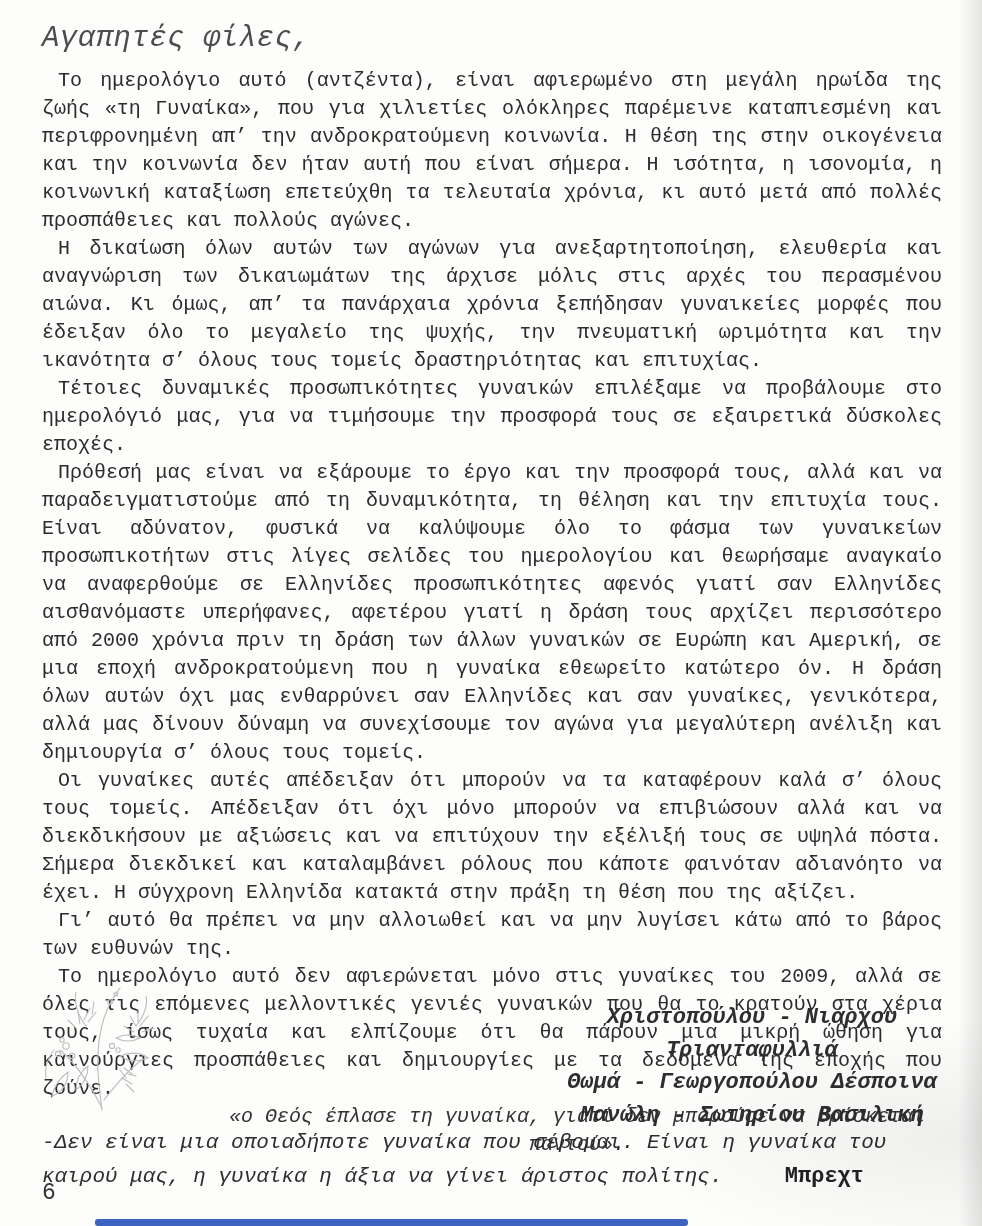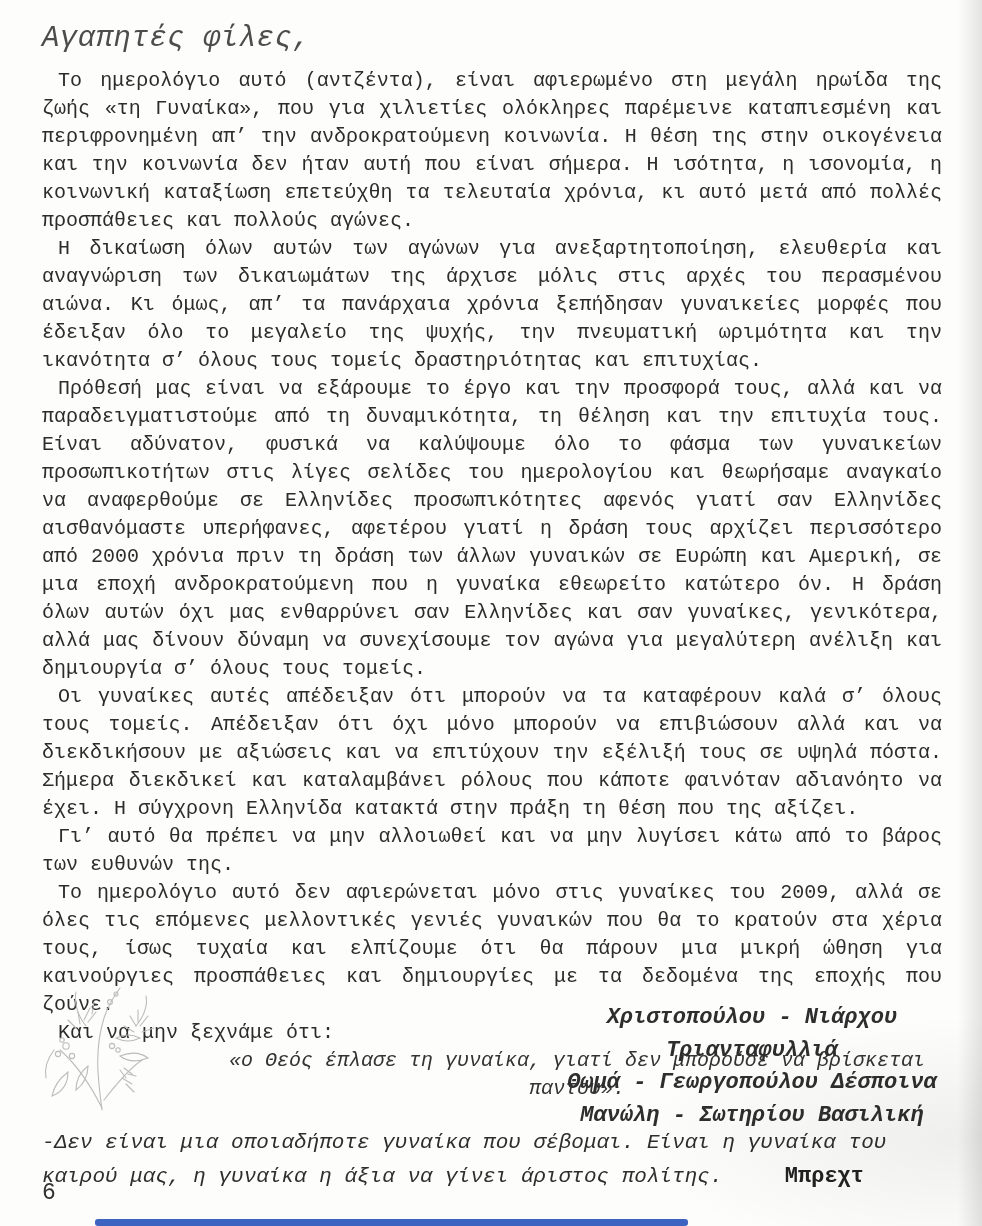--- a/index.html
+++ b/index.html
@@ -94,25 +94,25 @@
 </head>
 <body>
 
 <div class="page">
 
   <div class="greeting">Αγαπητές φίλες,</div>
 
   <div class="body-text">
     <p>Το ημερολόγιο αυτό (αντζέντα), είναι αφιερωμένο στη μεγάλη ηρωίδα της ζωής «τη Γυναίκα», που για χιλιετίες ολόκληρες παρέμεινε καταπιεσμένη και περιφρονημένη απ’ την ανδροκρατούμενη κοινωνία. Η θέση της στην οικογένεια και την κοινωνία δεν ήταν αυτή που είναι σήμερα. Η ισότητα, η ισονομία, η κοινωνική καταξίωση επετεύχθη τα τελευταία χρόνια, κι αυτό μετά από πολλές προσπάθειες και πολλούς αγώνες.</p>
     <p>Η δικαίωση όλων αυτών των αγώνων για ανεξαρτητοποίηση, ελευθερία και αναγνώριση των δικαιωμάτων της άρχισε μόλις στις αρχές του περασμένου αιώνα. Κι όμως, απ’ τα πανάρχαια χρόνια ξεπήδησαν γυναικείες μορφές που έδειξαν όλο το μεγαλείο της ψυχής, την πνευματική ωριμότητα και την ικανότητα σ’ όλους τους τομείς δραστηριότητας και επιτυχίας.</p>
+    <p>Τέτοιες δυναμικές προσωπικότητες γυναικών επιλέξαμε να προβάλουμε στο ημερολόγιό μας, για να τιμήσουμε την προσφορά τους σε εξαιρετικά δύσκολες εποχές.</p>
     <p>Πρόθεσή μας είναι να εξάρουμε το έργο και την προσφορά τους, αλλά και να παραδειγματιστούμε από τη δυναμικότητα, τη θέληση και την επιτυχία τους. Είναι αδύνατον, φυσικά να καλύψουμε όλο το φάσμα των γυναικείων προσωπικοτήτων στις λίγες σελίδες του ημερολογίου και θεωρήσαμε αναγκαίο να αναφερθούμε σε Ελληνίδες προσωπικότητες αφενός γιατί σαν Ελληνίδες αισθανόμαστε υπερήφανες, αφετέρου γιατί η δράση τους αρχίζει περισσότερο από 2000 χρόνια πριν τη δράση των άλλων γυναικών σε Ευρώπη και Αμερική, σε μια εποχή ανδροκρατούμενη που η γυναίκα εθεωρείτο κατώτερο όν. Η δράση όλων αυτών όχι μας ενθαρρύνει σαν Ελληνίδες και σαν γυναίκες, γενικότερα, αλλά μας δίνουν δύναμη να συνεχίσουμε τον αγώνα για μεγαλύτερη ανέλιξη και δημιουργία σ’ όλους τους τομείς.</p>
     <p>Οι γυναίκες αυτές απέδειξαν ότι μπορούν να τα καταφέρουν καλά σ’ όλους τους τομείς. Απέδειξαν ότι όχι μόνο μπορούν να επιβιώσουν αλλά και να διεκδικήσουν με αξιώσεις και να επιτύχουν την εξέλιξή τους σε υψηλά πόστα. Σήμερα διεκδικεί και καταλαμβάνει ρόλους που κάποτε φαινόταν αδιανόητο να έχει. Η σύγχρονη Ελληνίδα κατακτά στην πράξη τη θέση που της αξίζει.</p>
     <p>Γι’ αυτό θα πρέπει να μην αλλοιωθεί και να μην λυγίσει κάτω από το βάρος των ευθυνών της.</p>
     <p>Το ημερολόγιο αυτό δεν αφιερώνεται μόνο στις γυναίκες του 2009, αλλά σε όλες τις επόμενες μελλοντικές γενιές γυναικών που θα το κρατούν στα χέρια τους, ίσως τυχαία και ελπίζουμε ότι θα πάρουν μια μικρή ώθηση για καινούργιες προσπάθειες και δημιουργίες με τα δεδομένα της εποχής που ζούνε.</p>
-    <p>Και να μην ξεχνάμε ότι:</p>
   </div>
 
   <div class="center-quote">«ο Θεός έπλασε τη γυναίκα, γιατί δεν μπορούσε να βρίσκεται παντού».</div>
 
   <svg class="flower" viewBox="0 0 156 136" fill="none" stroke="#bcbcbc" stroke-width="1.1" stroke-linecap="round">
     <path d="M78 130 C74 100 70 70 80 38 C84 26 90 16 96 8"></path>
     <path d="M78 128 C66 104 52 84 36 70"></path>
     <path d="M80 120 C94 102 106 88 118 80"></path>
     <path d="M60 40 l6 -12 M64 42 l8 -10 M68 34 l2 -12 M56 44 l-2 -12 M52 48 l-8 -8"></path>
     <path d="M62 46 C54 36 50 24 52 12"></path>

